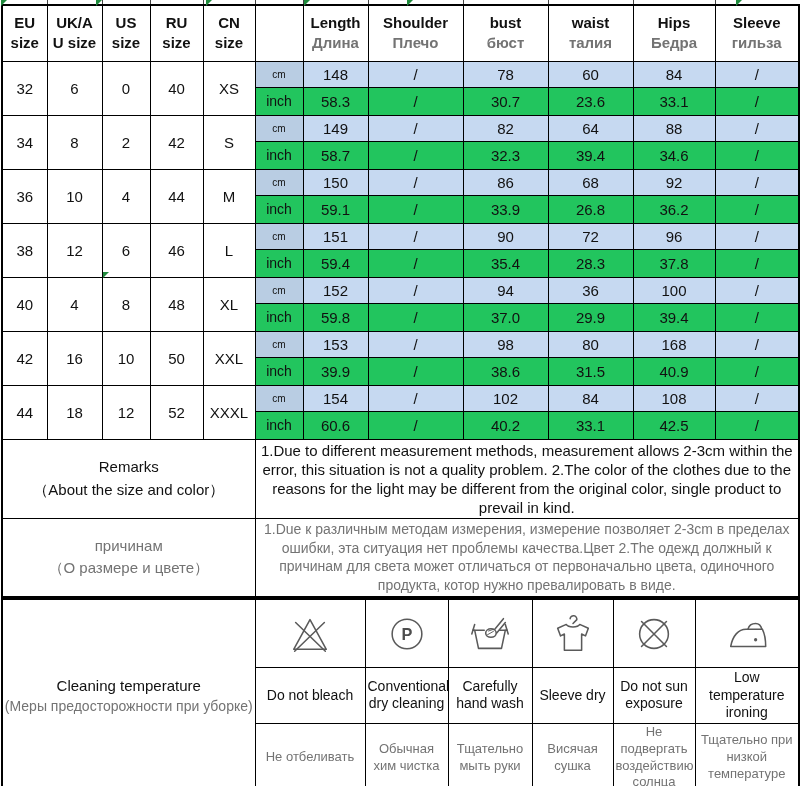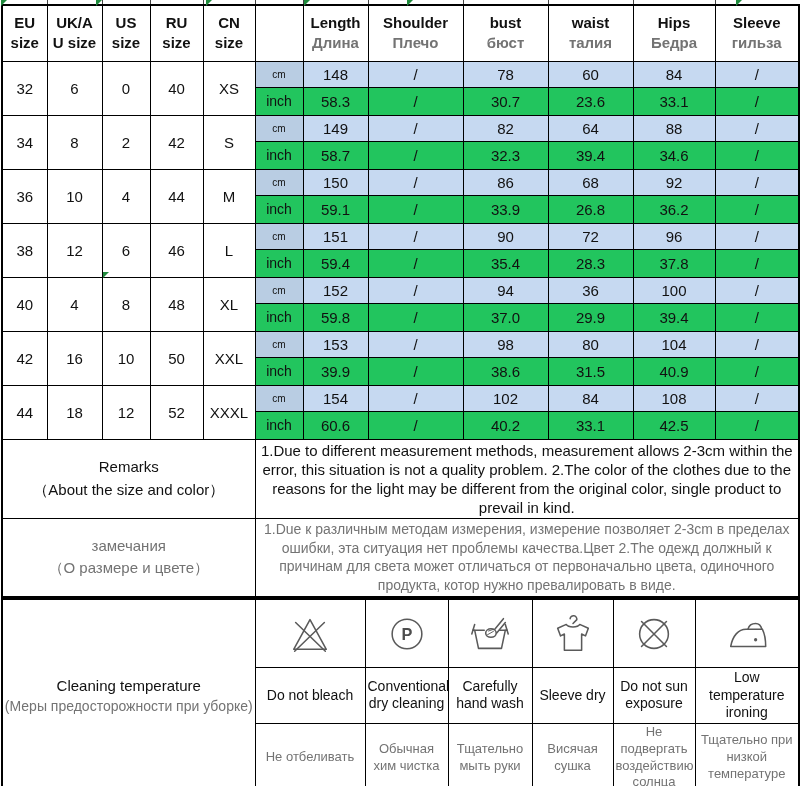--- a/index.html
+++ b/index.html
@@ -242,21 +242,21 @@
           <td class="size-cell" rowspan="2">42</td>
           <td class="size-cell" rowspan="2">16</td>
           <td class="size-cell" rowspan="2">10</td>
           <td class="size-cell" rowspan="2">50</td>
           <td class="size-cell" rowspan="2">XXL</td>
           <td class="unit">cm</td>
           <td>153</td>
           <td>/</td>
           <td>98</td>
           <td>80</td>
-          <td>104</td>
+          <td>168</td>
           <td>/</td>
         </tr>
         <tr class="inch-row">
           <td class="unit">inch</td>
           <td>39.9</td>
           <td>/</td>
           <td>38.6</td>
           <td>31.5</td>
           <td>40.9</td>
           <td>/</td>
@@ -288,21 +288,21 @@
     <tbody>
       <tr class="remarks-row">
         <td colspan="5" class="remarks-label">
           <div>Remarks</div>
           <div>（About the size and color）</div>
         </td>
         <td colspan="7" class="remarks-text">1.Due to different measurement methods, measurement allows 2-3cm within the error, this situation is not a quality problem.    2.The color of the clothes due to the reasons for the light may be different from the original color, single product to prevail in kind.</td>
       </tr>
       <tr class="remarks-row">
         <td colspan="5" class="remarks-label ru">
-          <div>замечания</div>
+          <div>причинам</div>
           <div>（О размере и цвете）</div>
         </td>
         <td colspan="7" class="remarks-text ru ru-small">1.Due к различным методам измерения, измерение позволяет 2-3cm в пределах ошибки, эта ситуация нет проблемы качества.Цвет 2.The одежд должный к причинам для света может отличаться от первоначально цвета, одиночного продукта, котор нужно превалировать в виде.</td>
       </tr>
     </tbody>
   </table>
 
   <table class="cleaning">
     <colgroup>
       <col style="width:253px">

